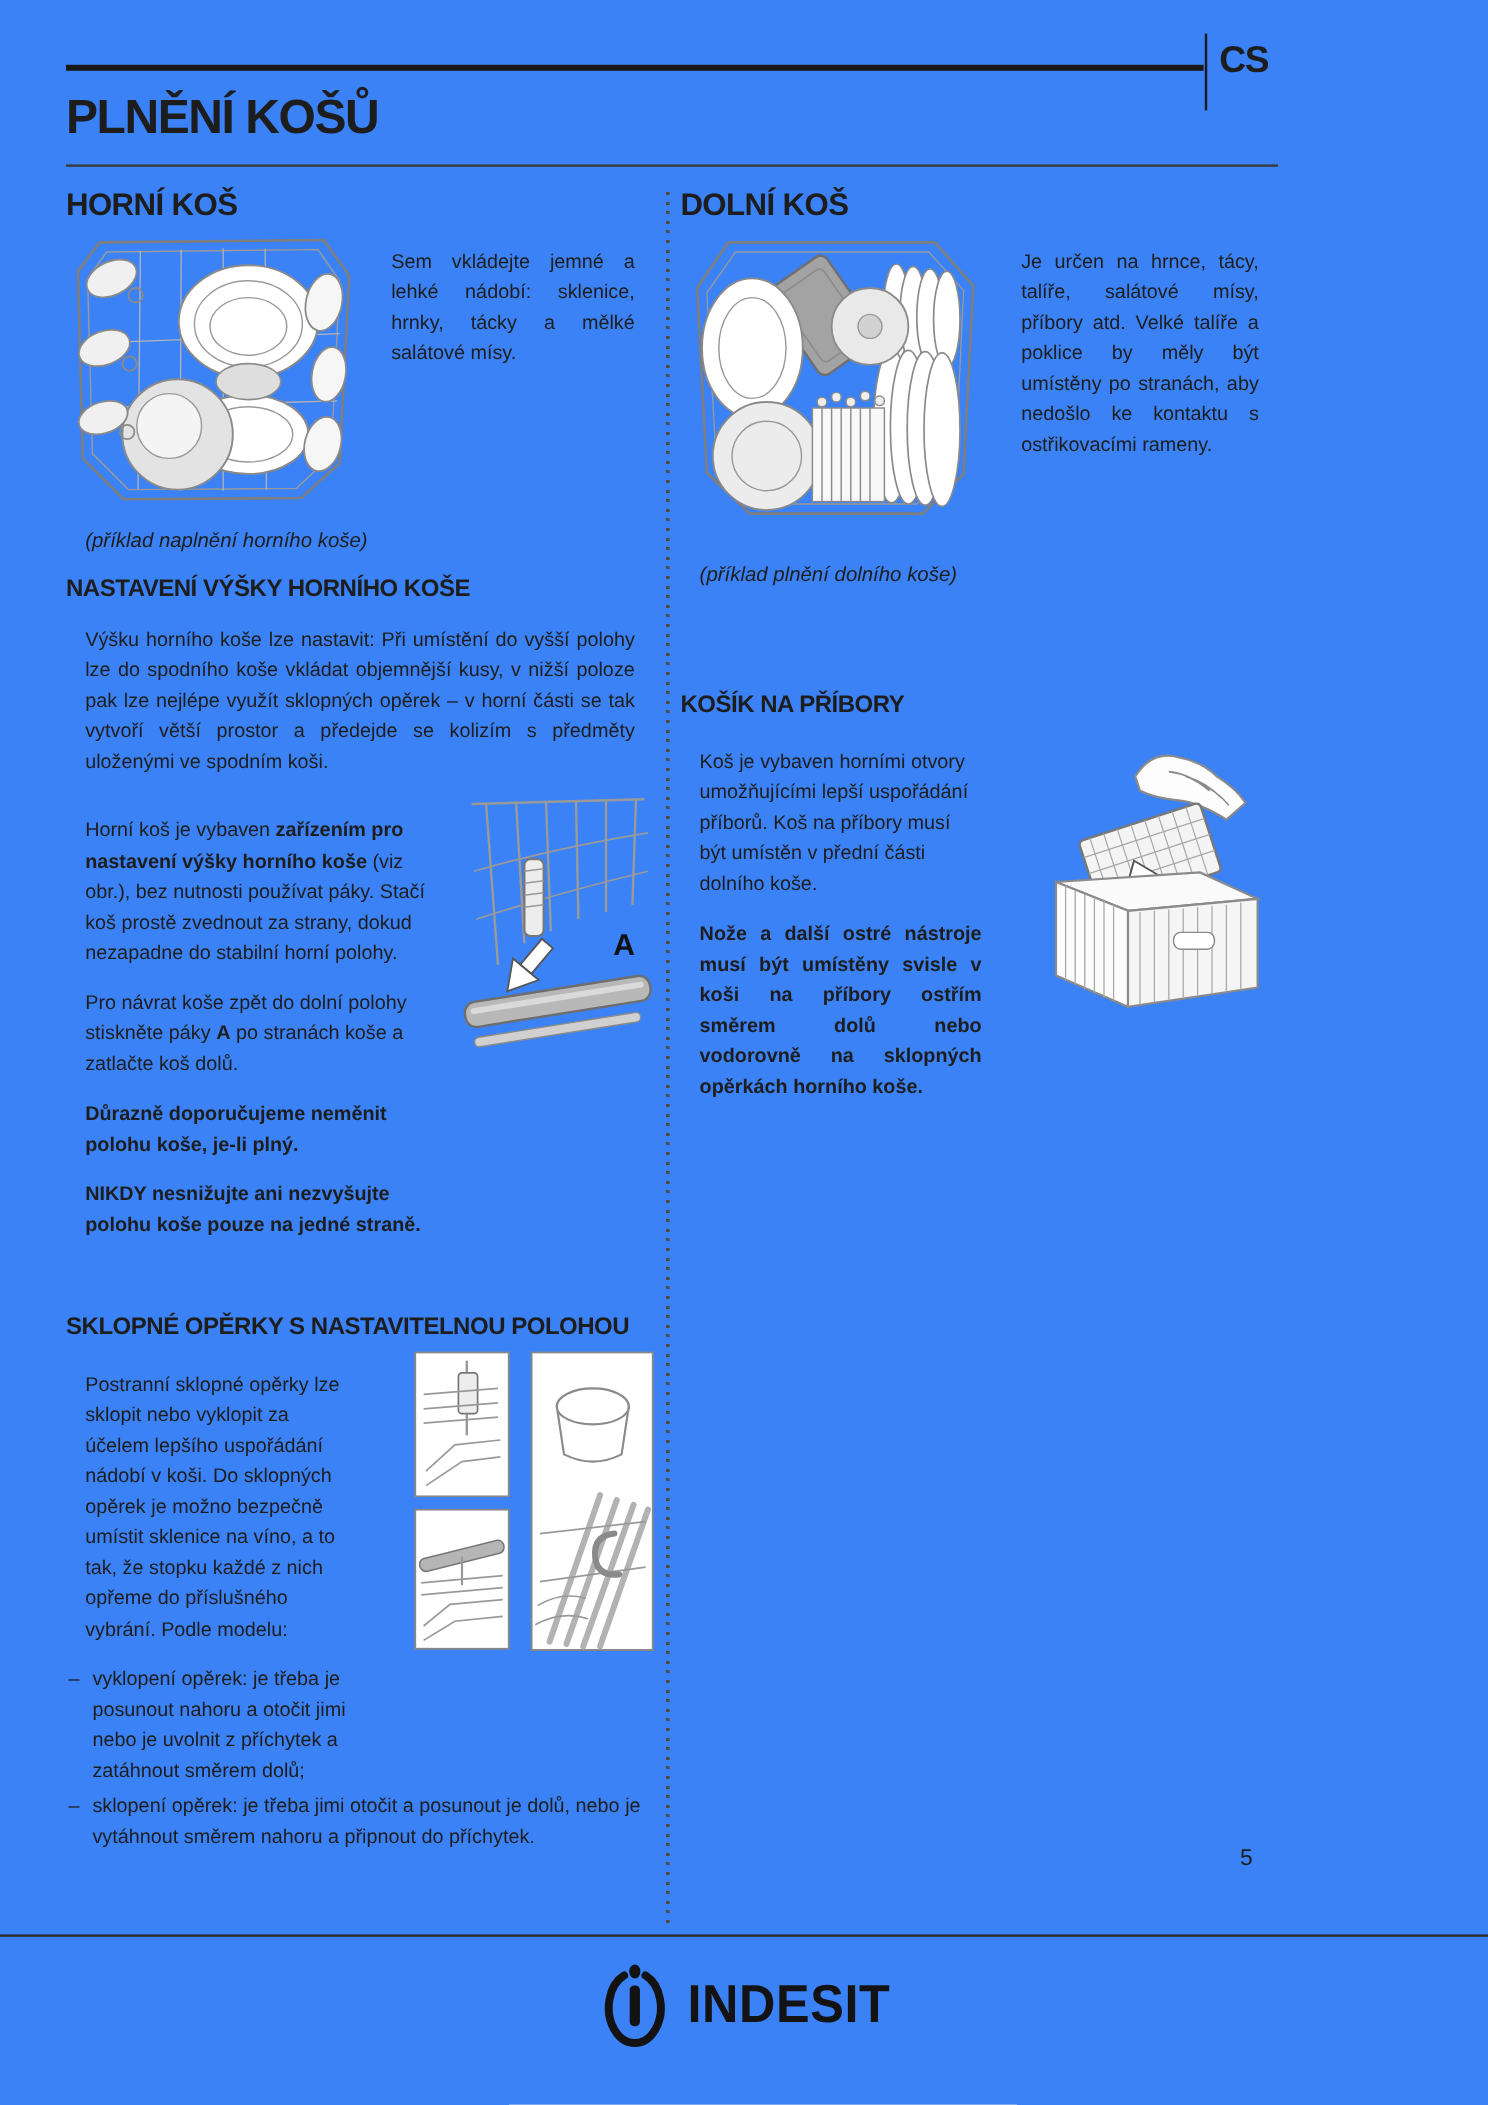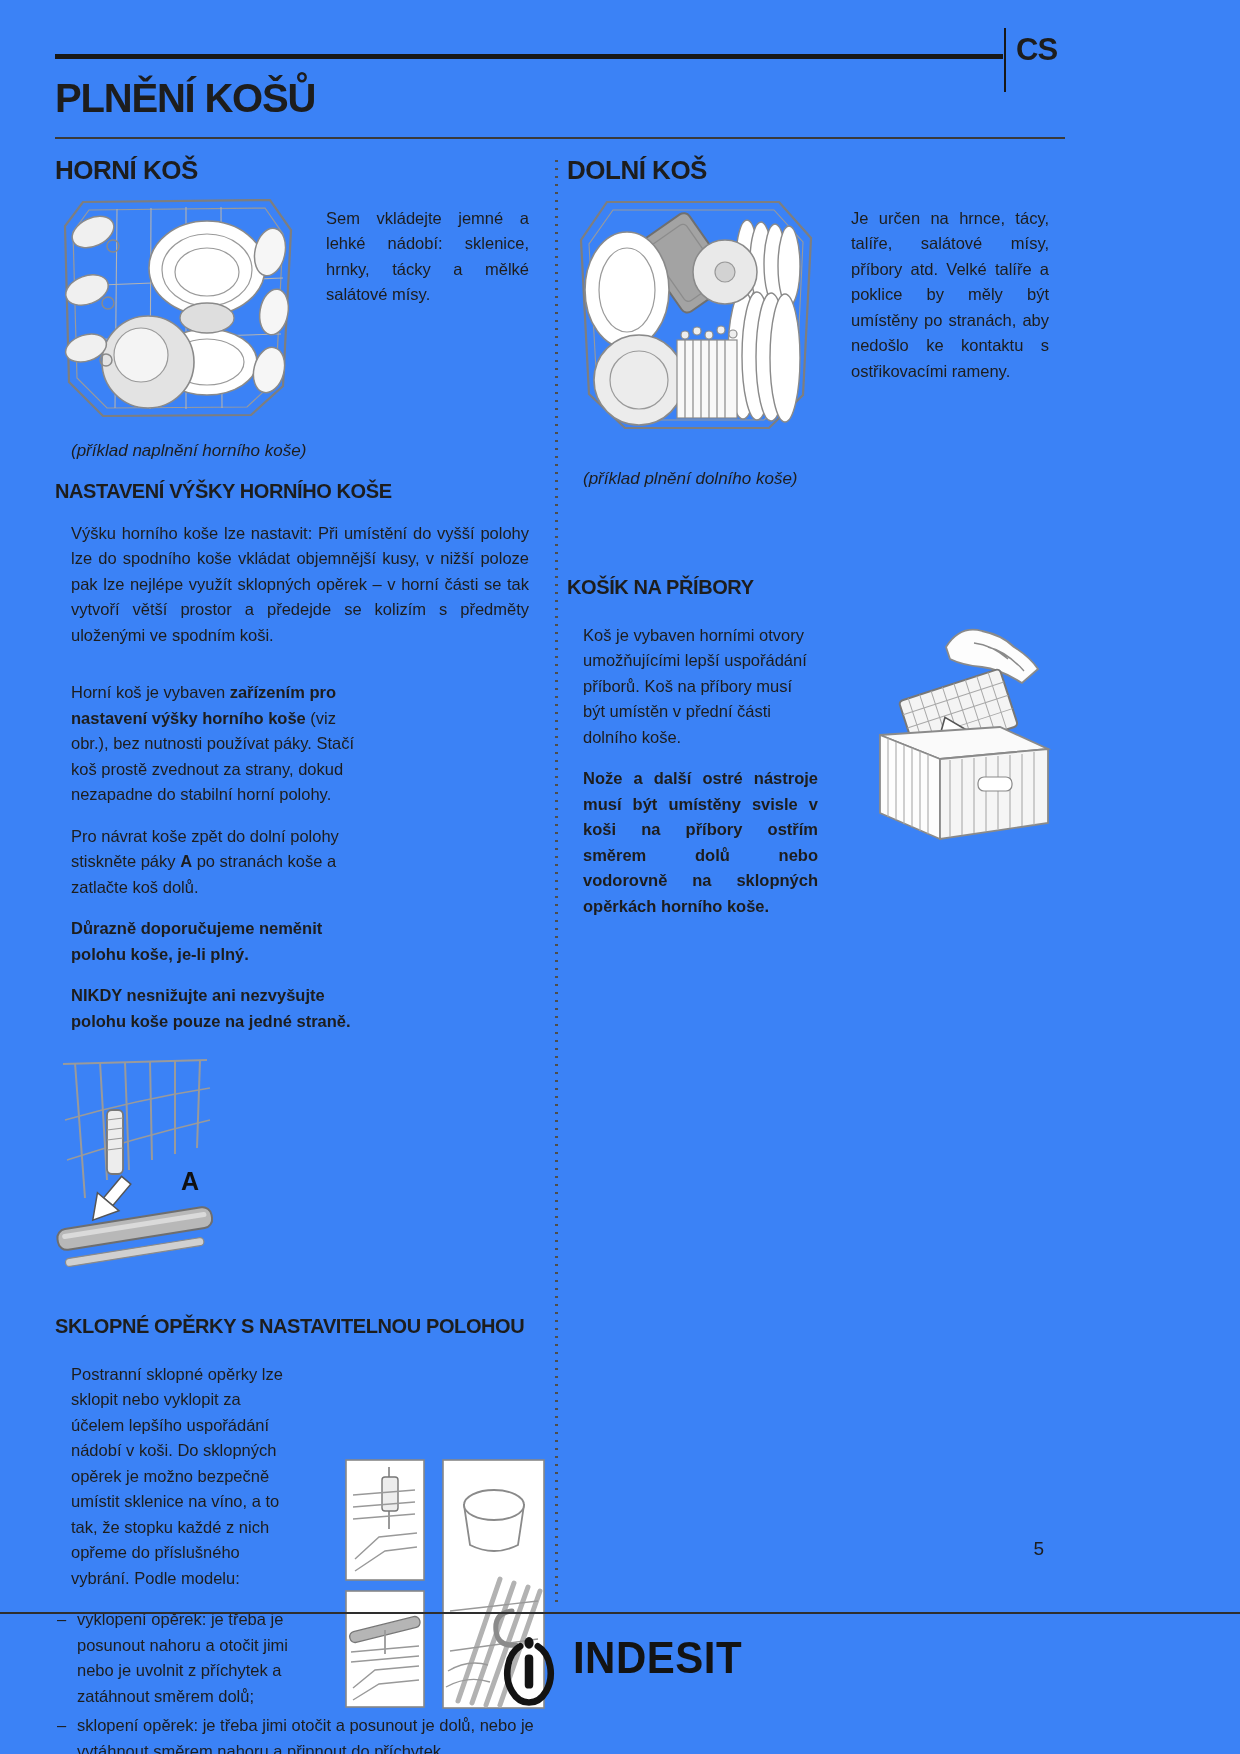--- a/index.html
+++ b/index.html
@@ -32,35 +32,35 @@
   p{margin:16px;}
   .justify{text-align:justify;}
   .caption{font-style:italic;font-size:17px;margin-top:16px;}
   .bold-warn{font-weight:700;}
   .fig-row{display:flex;gap:10px;align-items:flex-start;}
   .fig{flex:0 0 auto;}
   .mt8{margin-top:8px;}
   .gap-upper{}
   .gap-sklopne{margin-top:44px;}
   .gap-lower{margin-top:84px;}
-  .ha-row{display:flex;gap:8px;align-items:flex-start;flex-direction:column;}
+  .ha-row{display:flex;gap:8px;align-items:flex-start;}
   .ha-text{width:322px;}
-  .fr-row{display:flex;align-items:flex-end;}
+  .fr-row{display:flex;align-items:flex-start;}
   .fr-text{width:250px;}
   .fr-figs{display:flex;gap:17px;margin-left:45px;}
   .fr-colA{display:flex;flex-direction:column;gap:9px;}
   .li{position:relative;padding-left:22px;margin-top:2px;}
   .li .marker{position:absolute;left:2px;top:0;}
   .li.wide{width:490px;margin-top:4px;}
   .cb-row{display:flex;gap:16px;align-items:flex-start;}
   .cb-text{width:267px;}
   
   .page-number{position:absolute;top:1538px;right:196px;font-size:19px;}
   .footer-rule{position:absolute;left:0;top:1612px;width:1240px;height:2px;background:#2e2e2e;}
-  .footer-logo{position:absolute;left:0;top:1634px;width:1240px;display:flex;justify-content:center;align-items:flex-start;gap:13px;}
+  .footer-logo{position:absolute;left:0;top:1634px;width:1240px;display:flex;justify-content:center;align-items:center;gap:13px;}
   .wordmark{font-size:42px;font-weight:900;letter-spacing:0.5px;color:#131313;transform:scaleY(1.06);}
 </style>
 </head>
 <body>
 
 <div class="page">
 
   <div class="top-bar"></div>
   <div class="lang-sep"></div>
   <div class="lang">CS</div>

